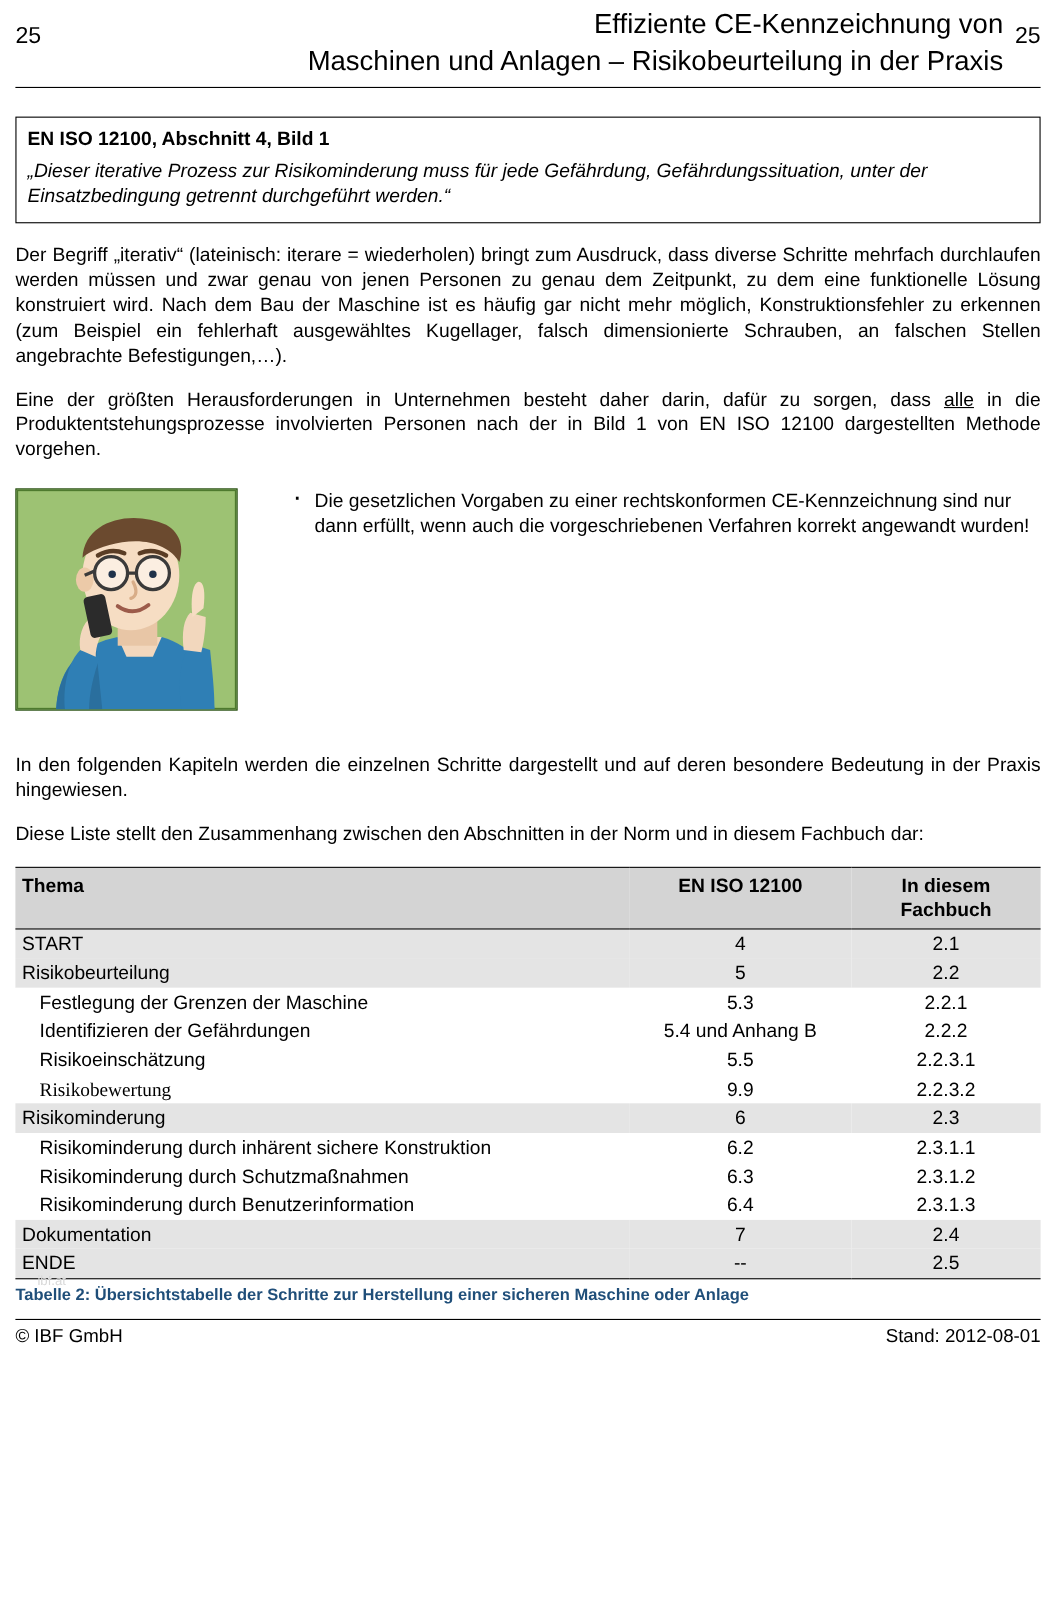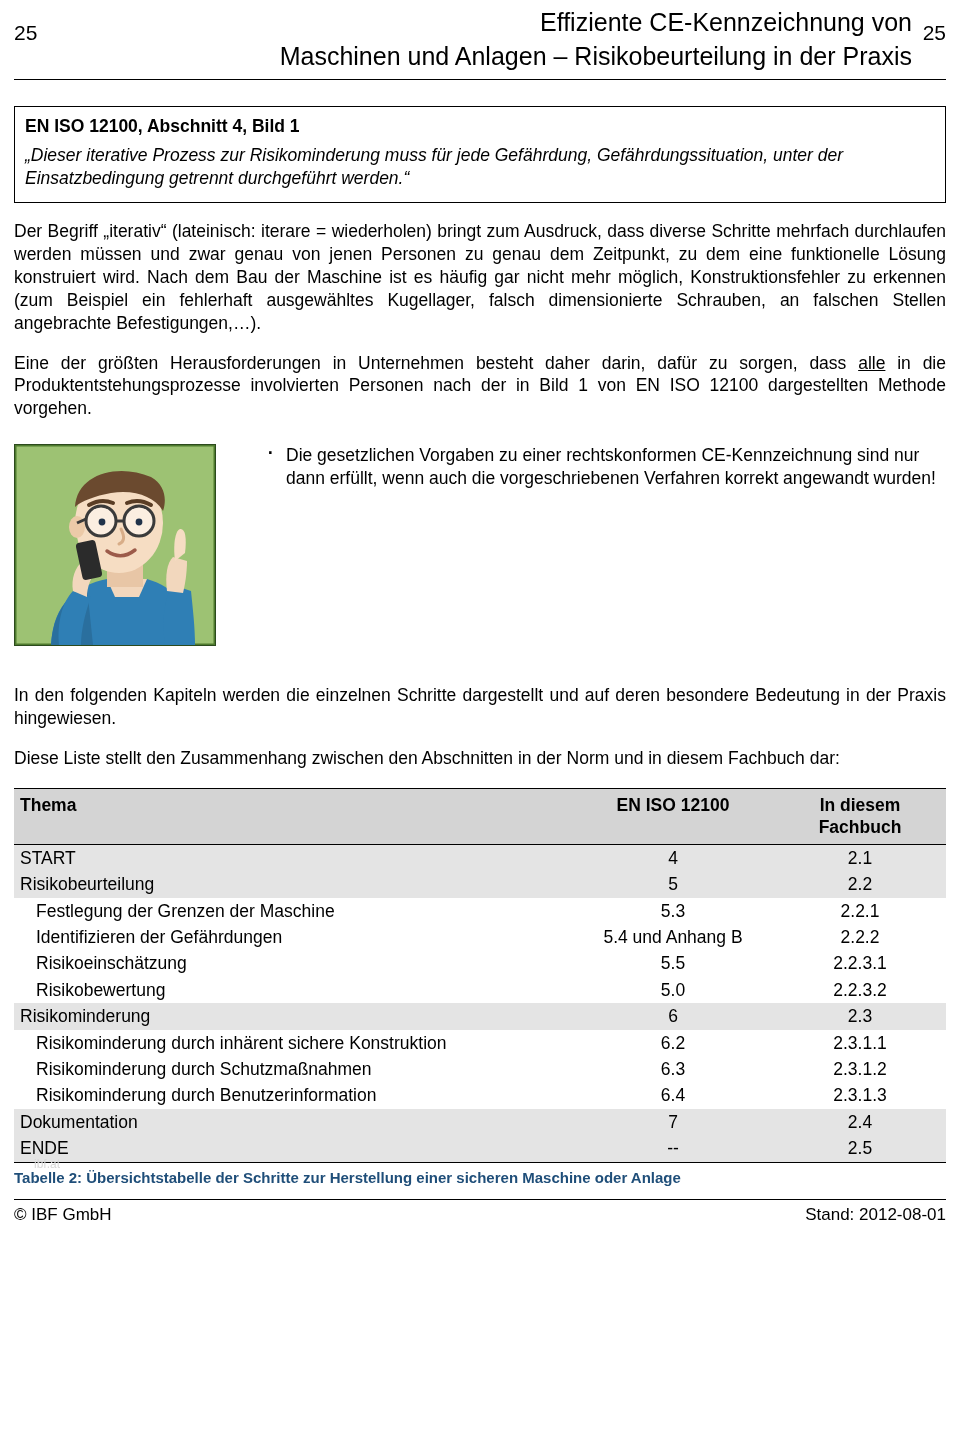--- a/index.html
+++ b/index.html
@@ -293,22 +293,22 @@
           <td class="c1" style="padding-left:22px;">Identifizieren der Gefährdungen</td>
           <td class="c2">5.4 und Anhang B</td>
           <td class="c3">2.2.2</td>
         </tr>
         <tr class="plain">
           <td class="c1" style="padding-left:22px;">Risikoeinschätzung</td>
           <td class="c2">5.5</td>
           <td class="c3">2.2.3.1</td>
         </tr>
         <tr class="plain">
-          <td class="c1" style="padding-left:22px;">Risikobewertung</td>
-          <td class="c2">5.0</td>
+          <td class="c1" style="padding-left:22px;font-family:Liberation Serif, serif;">Risikobewertung</td>
+          <td class="c2">9.9</td>
           <td class="c3">2.2.3.2</td>
         </tr>
         <tr class="shade">
           <td class="c1">Risikominderung</td>
           <td class="c2">6</td>
           <td class="c3">2.3</td>
         </tr>
         <tr class="plain">
           <td class="c1" style="padding-left:22px;">Risikominderung durch inhärent sichere Konstruktion</td>
           <td class="c2">6.2</td>

